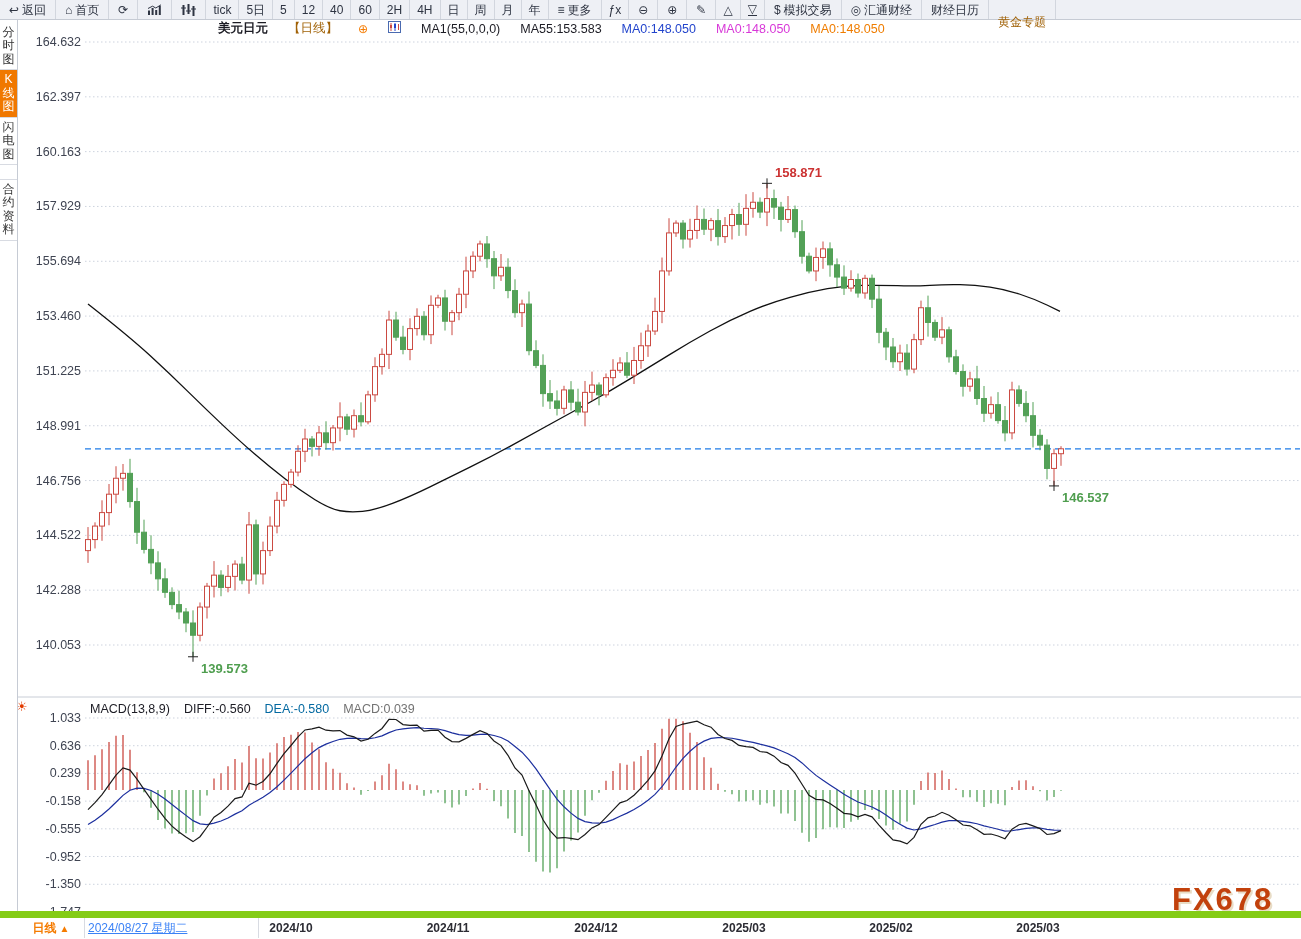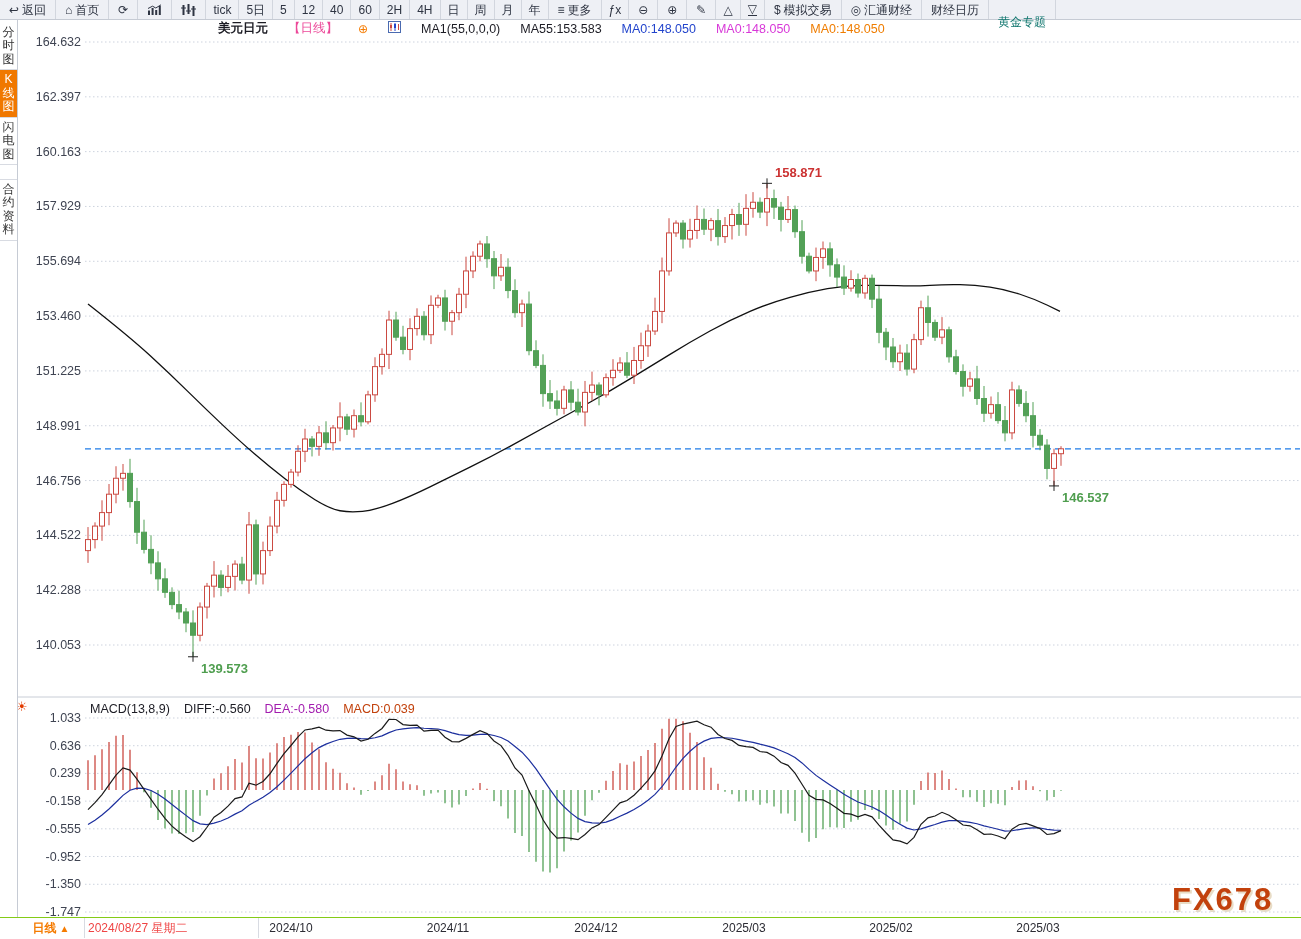--- a/index.html
+++ b/index.html
@@ -18,42 +18,42 @@
   .sidebar{position:absolute;left:0;top:19px;bottom:21px;width:18px;background:#fff;
            border-right:1px solid #c6cbd4;z-index:15;padding-top:4px;box-sizing:border-box;}
   .side-tab{width:17px;font-size:12px;line-height:1.12;text-align:center;color:#333;
             padding:3px 0;border-bottom:1px solid #d8dbe2;white-space:pre-line;cursor:pointer;}
   .side-tab.active{background:#f07800;color:#fff;}
   .side-tab.gap-top{margin-top:14px;border-top:1px solid #d8dbe2;}
   
   .legend{position:absolute;left:218px;top:21px;height:15px;display:flex;gap:20px;align-items:center;
           font-size:12.5px;color:#1c1c24;z-index:8;white-space:nowrap;}
   .legend .sym{font-weight:bold;}
-  .legend .period{color:#ec4899;}
+  .legend .period{color:#a16207;}
   .legend .gear{color:#f57b00;font-size:12px;}
   .lg-blue{color:#2244cc;} .lg-mag{color:#d838d8;} .lg-org{color:#ef7d00;}
   .macd-header{position:absolute;left:90px;top:702px;display:flex;gap:14px;align-items:center;
                font-size:12.5px;color:#1c1c24;z-index:8;white-space:nowrap;}
-  .mh-dea{color:#a21caf;} .mh-macd{color:#c2410c;}
+  .mh-dea{color:#0369a1;} .mh-macd{color:#737373;}
   .sun{position:absolute;left:16px;top:699px;font-size:13px;color:#e23b00;z-index:8;}
   
   #chart-svg{position:absolute;left:0;top:0;z-index:5;}
   
   .watermark{position:absolute;left:1172px;top:882px;font-size:31px;font-weight:bold;letter-spacing:2px;
              color:#c2410c;text-shadow:2px 2px 0 #e8dcc6;z-index:4;}
   
   .bottombar{position:absolute;left:0;bottom:0;right:0;height:21px;background:#fff;
-             border-top:1px solid #84cc16;font-size:12px;z-index:20;}
+             border-top:7px solid #84cc16;font-size:12px;z-index:20;}
   .bb-period{position:absolute;left:18px;top:0;width:66px;height:20px;display:flex;align-items:center;
              justify-content:center;gap:3px;color:#f57b00;font-weight:bold;border-right:1px solid #d8dbe2;cursor:pointer;}
   .bb-arrow{font-size:10px;}
   .bb-date{position:absolute;left:84px;top:0;width:175px;height:20px;line-height:20px;padding-left:4px;
-           color:#ef4444;border-right:1px solid #d8dbe2;box-sizing:border-box;}
+           color:#3b82f6;border-right:1px solid #d8dbe2;box-sizing:border-box;text-decoration:underline;}
   .bb-month{position:absolute;top:0;height:20px;line-height:20px;transform:translateX(-50%);
-            color:#2c2c34;font-weight:normal;}
+            color:#2c2c34;font-weight:bold;}
 </style>
 </head>
 <body>
 
 <div class="app">
 
   <div class="toolbar">
       <div class="tb-item">
         <span class="tb-icon">↩</span>
         <span>返回</span>
@@ -152,21 +152,21 @@
         <span>模拟交易</span>
       </div>
       <div class="tb-item">
         <span class="tb-icon">◎</span>
         <span>汇通财经</span>
       </div>
       <div class="tb-item">
         <span>财经日历</span>
       </div>
       <div class="tb-item">
-        <span style="color: #0f766e; margin-top: 24px;">黄金专题</span>
+        <span style="color: #a16207; margin-top: 24px;">黄金专题</span>
       </div>
       <div class="tb-fill"></div>
     </div>
 
   <div class="sidebar">
       <div class="side-tab">分
 时
 图</div>
       <div class="side-tab active">K
 线

